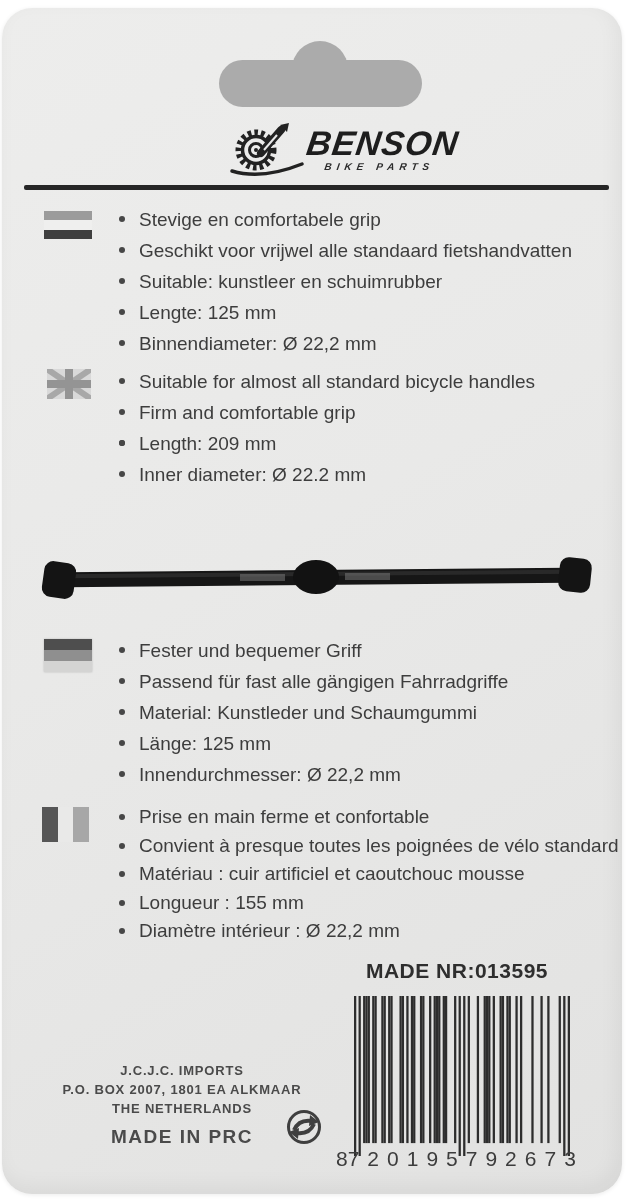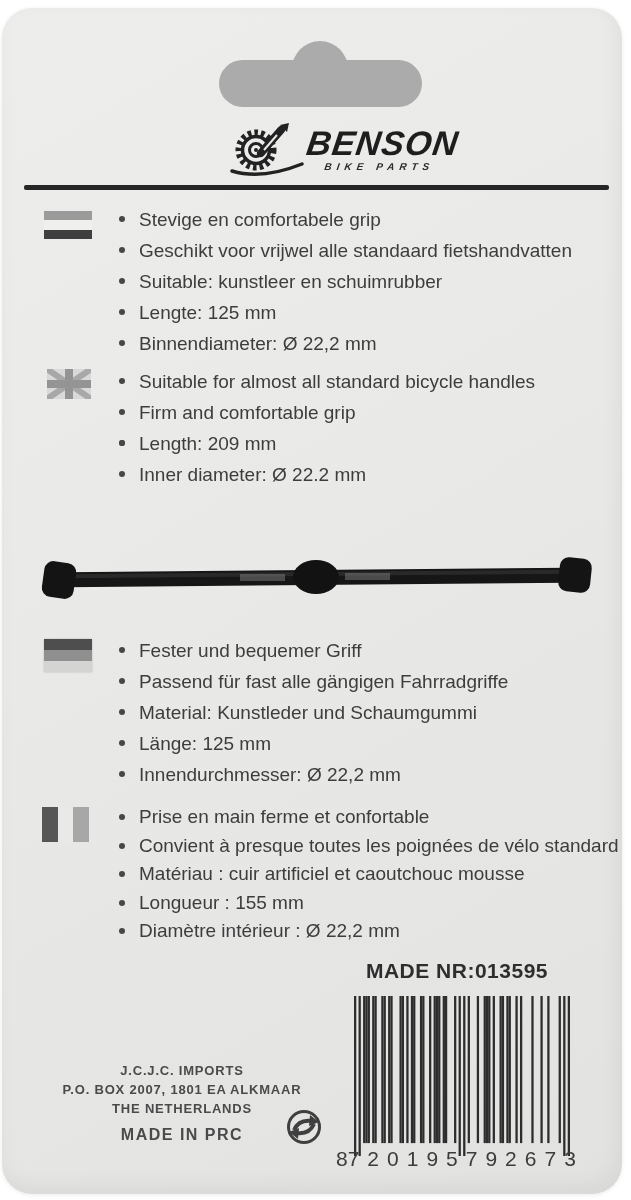--- a/index.html
+++ b/index.html
@@ -46,21 +46,21 @@
   .item-nr{position:absolute;left:330px;top:951px;width:250px;text-align:center;
            font-size:21px;font-weight:bold;color:#2e2e2e;letter-spacing:.5px;white-space:nowrap;}
   .barcode{position:absolute;left:352px;top:988px;}
   .barcode-digits{position:absolute;left:334px;top:1139px;width:242px;display:flex;justify-content:space-between;
                   font-size:21px;color:#3c3c3c;}
   .barcode-digits .grp{letter-spacing:8px;}
   
   .footer{position:absolute;left:55px;top:1053px;width:250px;text-align:center;
           font-size:13px;font-weight:bold;color:#4a4a4a;letter-spacing:.8px;line-height:19px;}
   .made-in{position:absolute;left:55px;top:1118px;width:250px;text-align:center;
-           font-size:16px;font-weight:bold;color:#4a4a4a;letter-spacing:1.5px;}
+           font-size:19px;font-weight:bold;color:#4a4a4a;letter-spacing:1.5px;}
   .recycle{position:absolute;left:284px;top:1101px;width:36px;height:36px;}
 </style>
 </head>
 <body>
 
 <div class="stage">
   <div class="card">
 
     <div class="slot-bump"></div>
     <div class="slot-body"></div>

